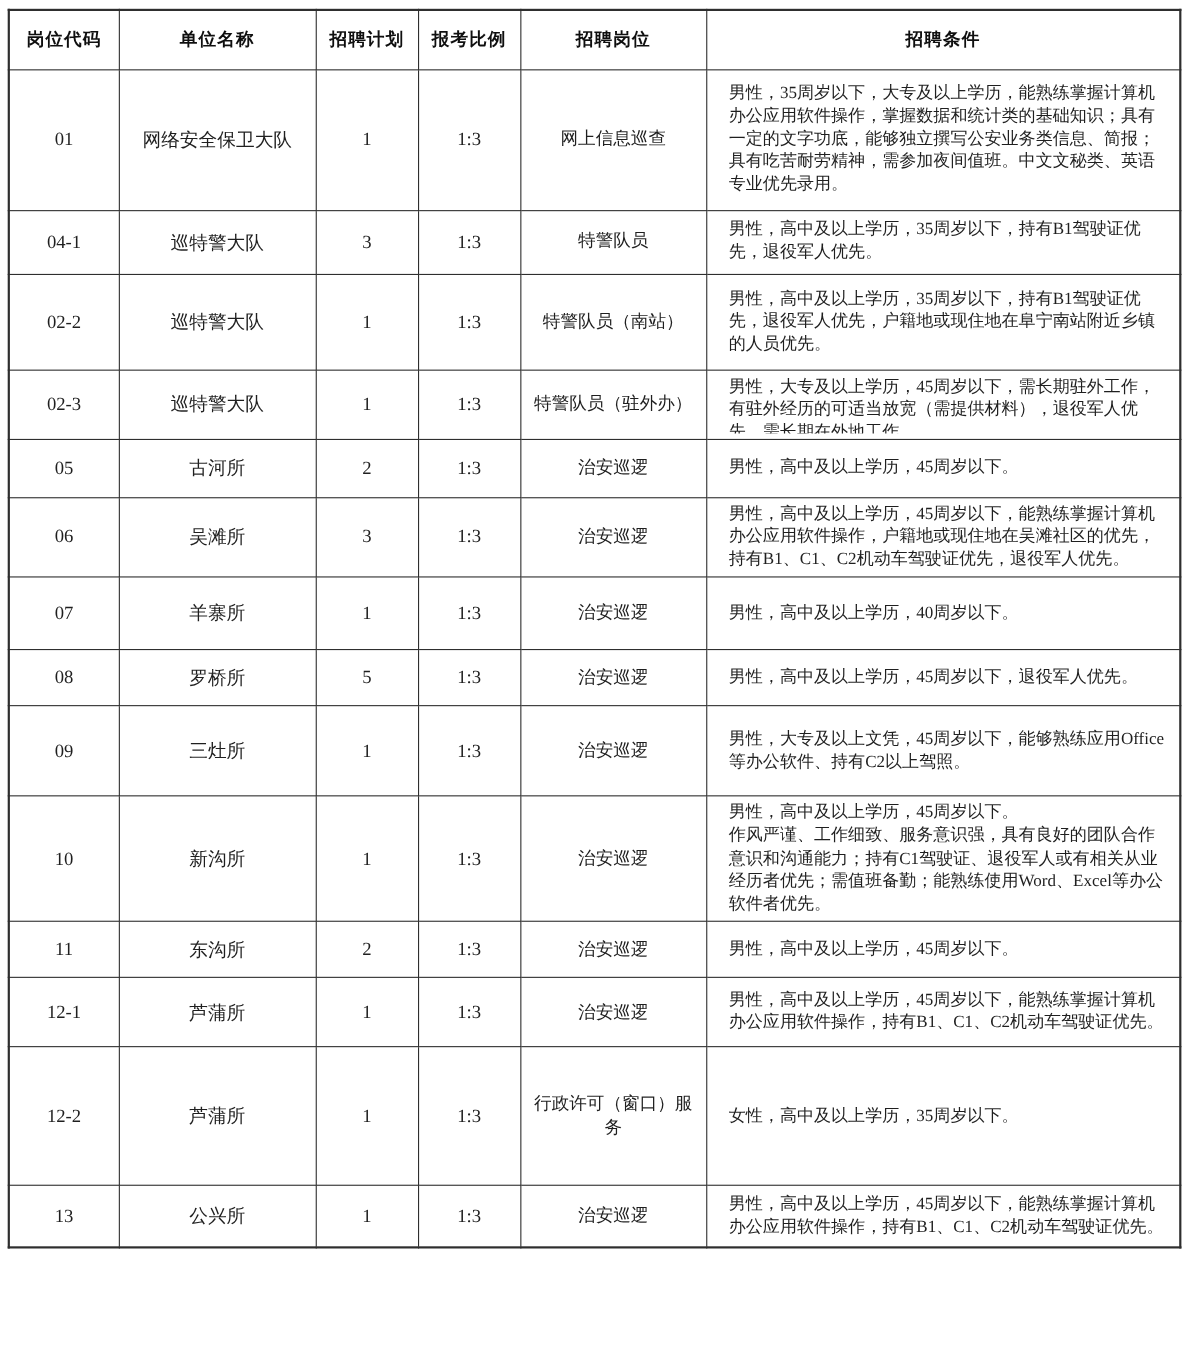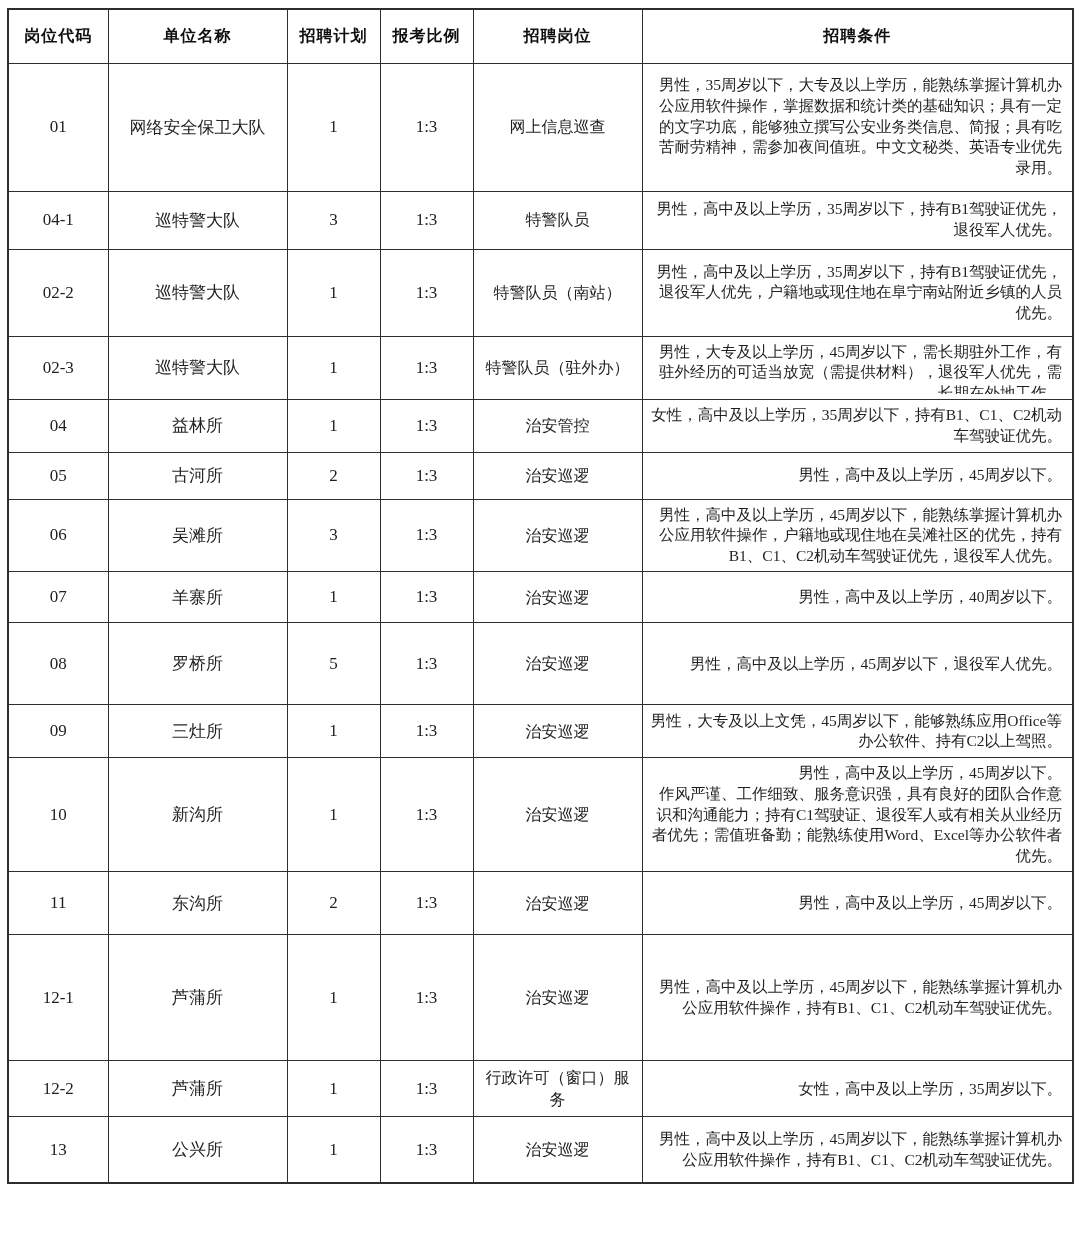--- a/index.html
+++ b/index.html
@@ -49,24 +49,24 @@
     font-size: 17px;
     padding: 2px 4px;
   }
   td.pos-cell {
     text-align: center;
     font-size: 16px;
     padding: 2px 10px;
     line-height: 1.35;
   }
   td.cond-cell {
-    text-align: right;
+    text-align: left;
     font-size: 15.5px;
     line-height: 1.33;
-    padding: 5px 10px 5px 8px;
+    padding: 5px 10px 5px 20px;
     white-space: pre-line;
     margin-left: 32px;
   }
   td.code-cell { position: relative; }
   
   tbody tr:nth-child(1)  { height: 128px; }
   tbody tr:nth-child(2)  { height: 58px;  }
   tbody tr:nth-child(3)  { height: 87px;  }
   tbody tr:nth-child(4)  { height: 55px;  }
   tbody tr:nth-child(5)  { height: 53px;  }
@@ -135,28 +135,20 @@
   </tr>
         <tr>
     <td class="center code-cell">02-3</td>
     <td class="center">巡特警大队</td>
     <td class="center">1</td>
     <td class="center">1:3</td>
     <td class="pos-cell">特警队员（驻外办）</td>
     <td class="cond-cell"><div>男性，大专及以上学历，45周岁以下，需长期驻外工作，有驻外经历的可适当放宽（需提供材料），退役军人优先，需长期在外地工作。</div></td>
   </tr>
         <tr>
-    <td class="center code-cell">04</td>
-    <td class="center">益林所</td>
-    <td class="center">1</td>
-    <td class="center">1:3</td>
-    <td class="pos-cell">治安管控</td>
-    <td class="cond-cell"><div>女性，高中及以上学历，35周岁以下，持有B1、C1、C2机动车驾驶证优先。</div></td>
-  </tr>
-        <tr>
     <td class="center code-cell">05</td>
     <td class="center">古河所</td>
     <td class="center">2</td>
     <td class="center">1:3</td>
     <td class="pos-cell">治安巡逻</td>
     <td class="cond-cell"><div>男性，高中及以上学历，45周岁以下。</div></td>
   </tr>
         <tr>
     <td class="center code-cell">06</td>
     <td class="center">吴滩所</td>

